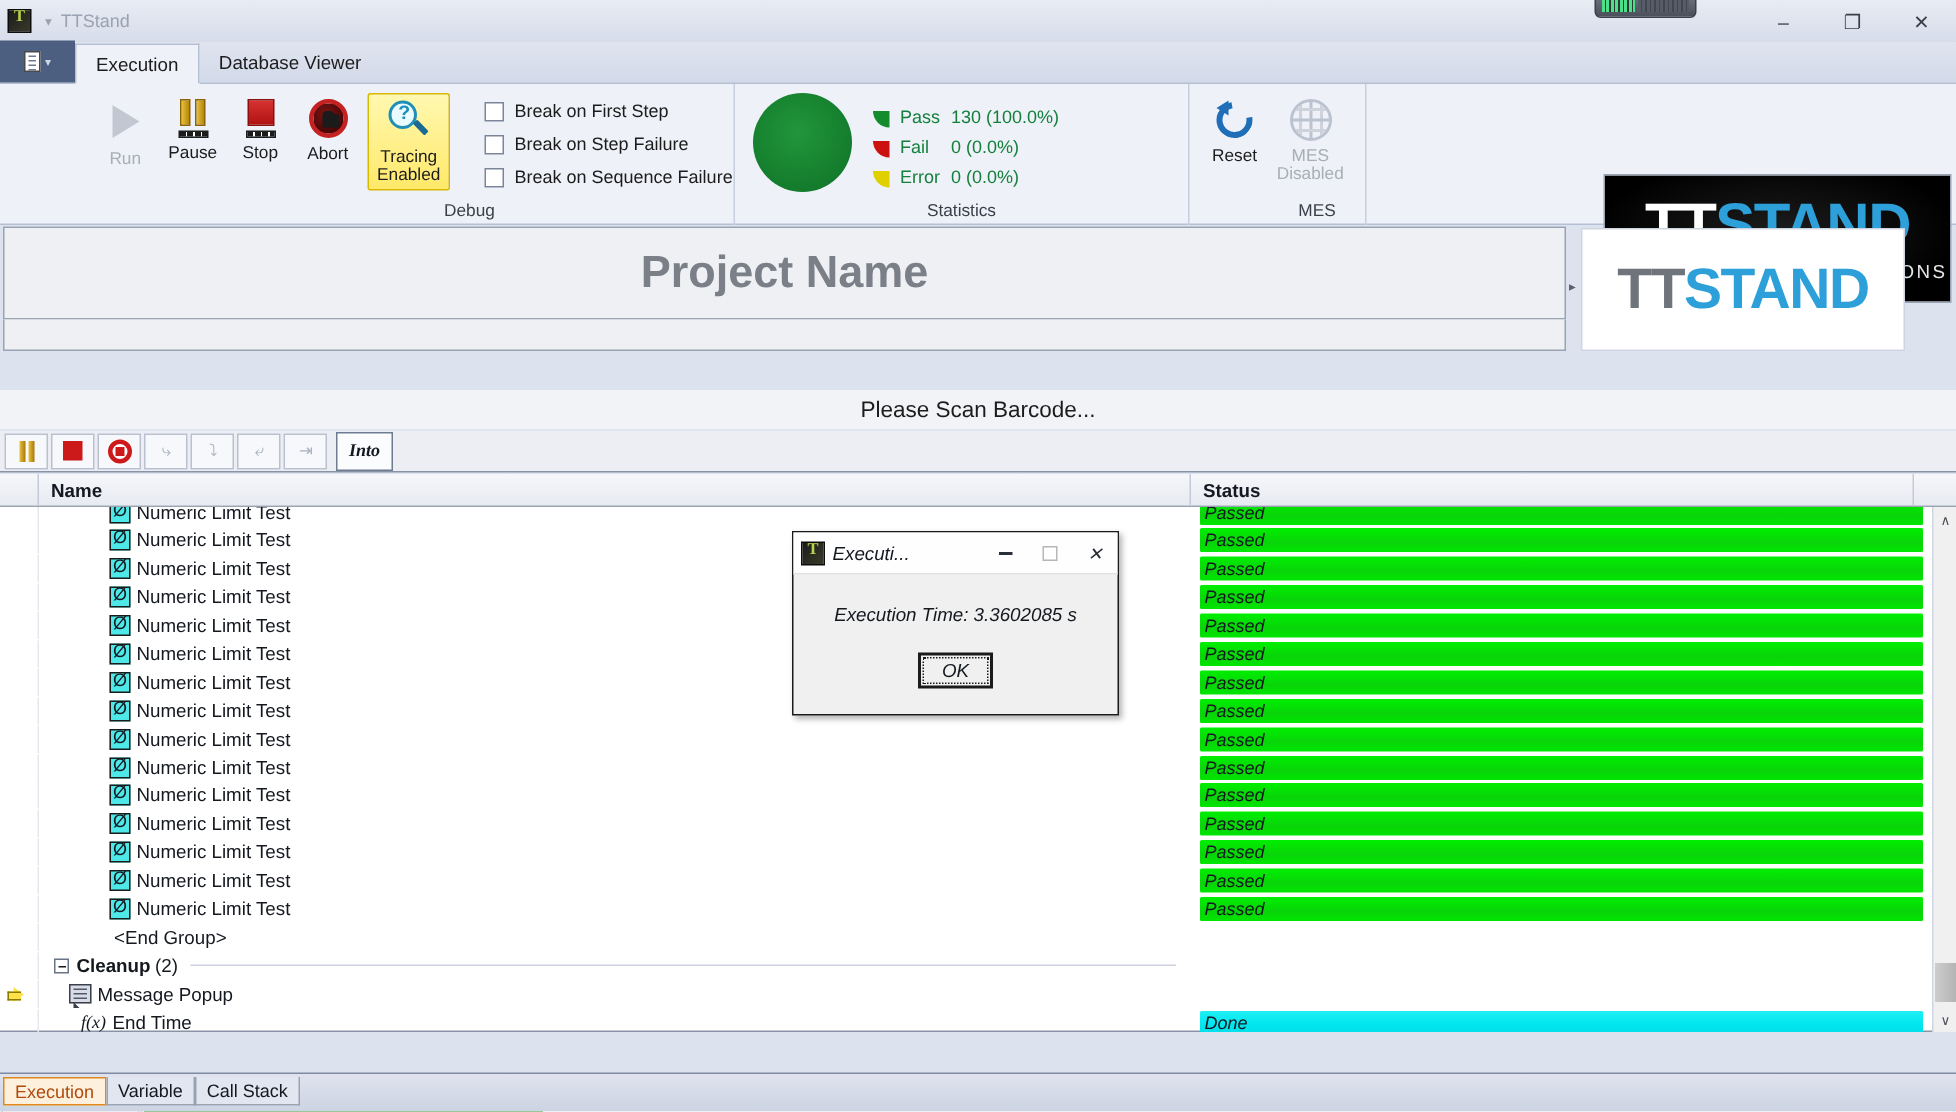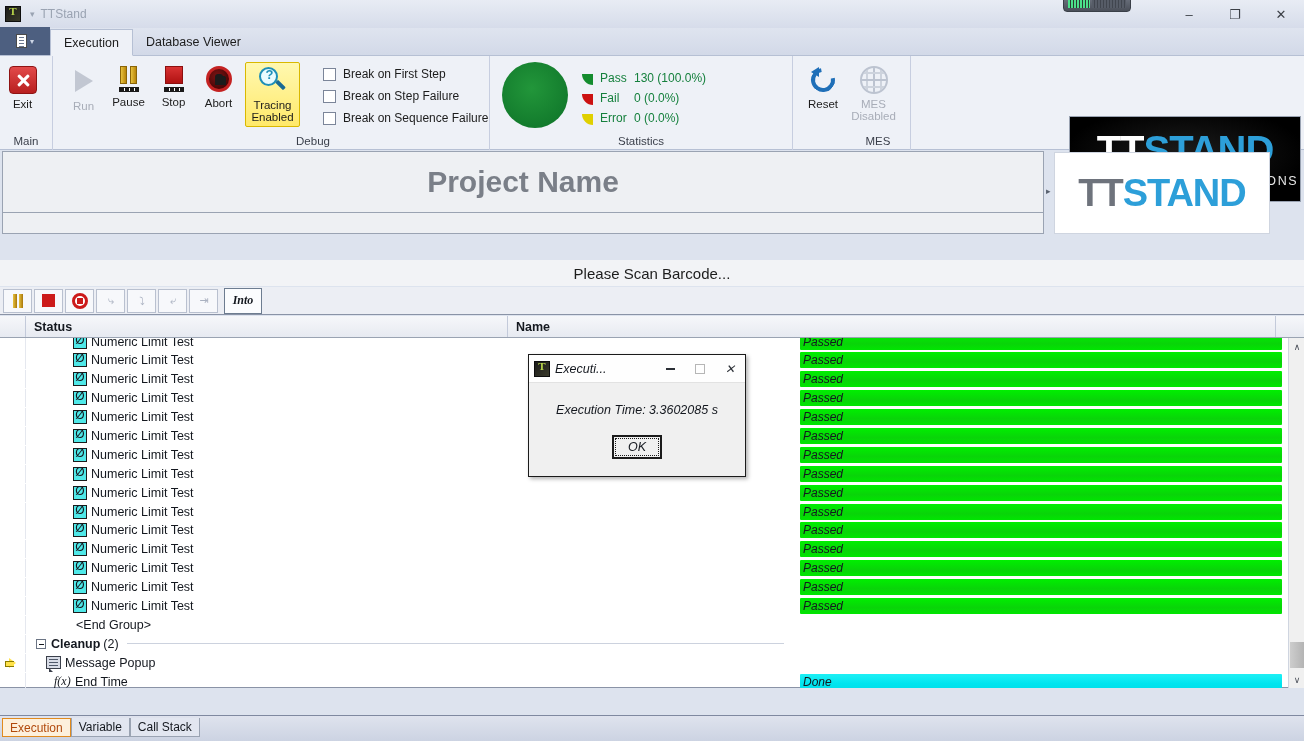--- a/index.html
+++ b/index.html
@@ -545,29 +545,20 @@
     <div class="filetab">
       <div class="doc"></div>
       <div class="cr">▾</div>
     </div>
     <div class="rtab active">Execution</div>
     <div class="rtab">Database Viewer</div>
   </div>
 
   <div class="ribbon">
 
-    <div class="rgroup" style="left:0;width:53px">
-      <div class="rgroup-body">
-        <div class="bigbtn">
-          <div class="ico-exit"></div>
-          <div class="lbl">Exit</div>
-        </div>
-      </div>
-      <div class="rgroup-cap">Main</div>
-    </div>
 
     <div class="rgroup" style="left:53px;width:437px">
       <div class="rgroup-body">
         <div class="bigbtn disabled" style="margin-left:8px">
           <div class="ico-run"></div>
           <div class="lbl" style="margin-top:8px">Run</div>
         </div>
         <div class="bigbtn">
           <div class="ico-pause">
               <i></i>
@@ -711,22 +702,22 @@
       </div>
     <div class="mt">
         <div class="mt-step">⇥</div>
       </div>
     <div class="mt-into">Into</div>
   </div>
 
   <div class="grid">
     <div class="grid-head">
       <div class="gh c0"></div>
+      <div class="gh c1">Name</div>
       <div class="gh c2">Status</div>
-      <div class="gh c1">Name</div>
     </div>
 
     <div class="grid-body">
 
       <div class="trow" style="height:13px;overflow:hidden">
         <div class="tmark"></div>
         <div class="tname" style="padding-left:47px;margin-top:-6px">
           <div class="ico-nlt"></div>
           <span>Numeric Limit Test</span>
         </div>

